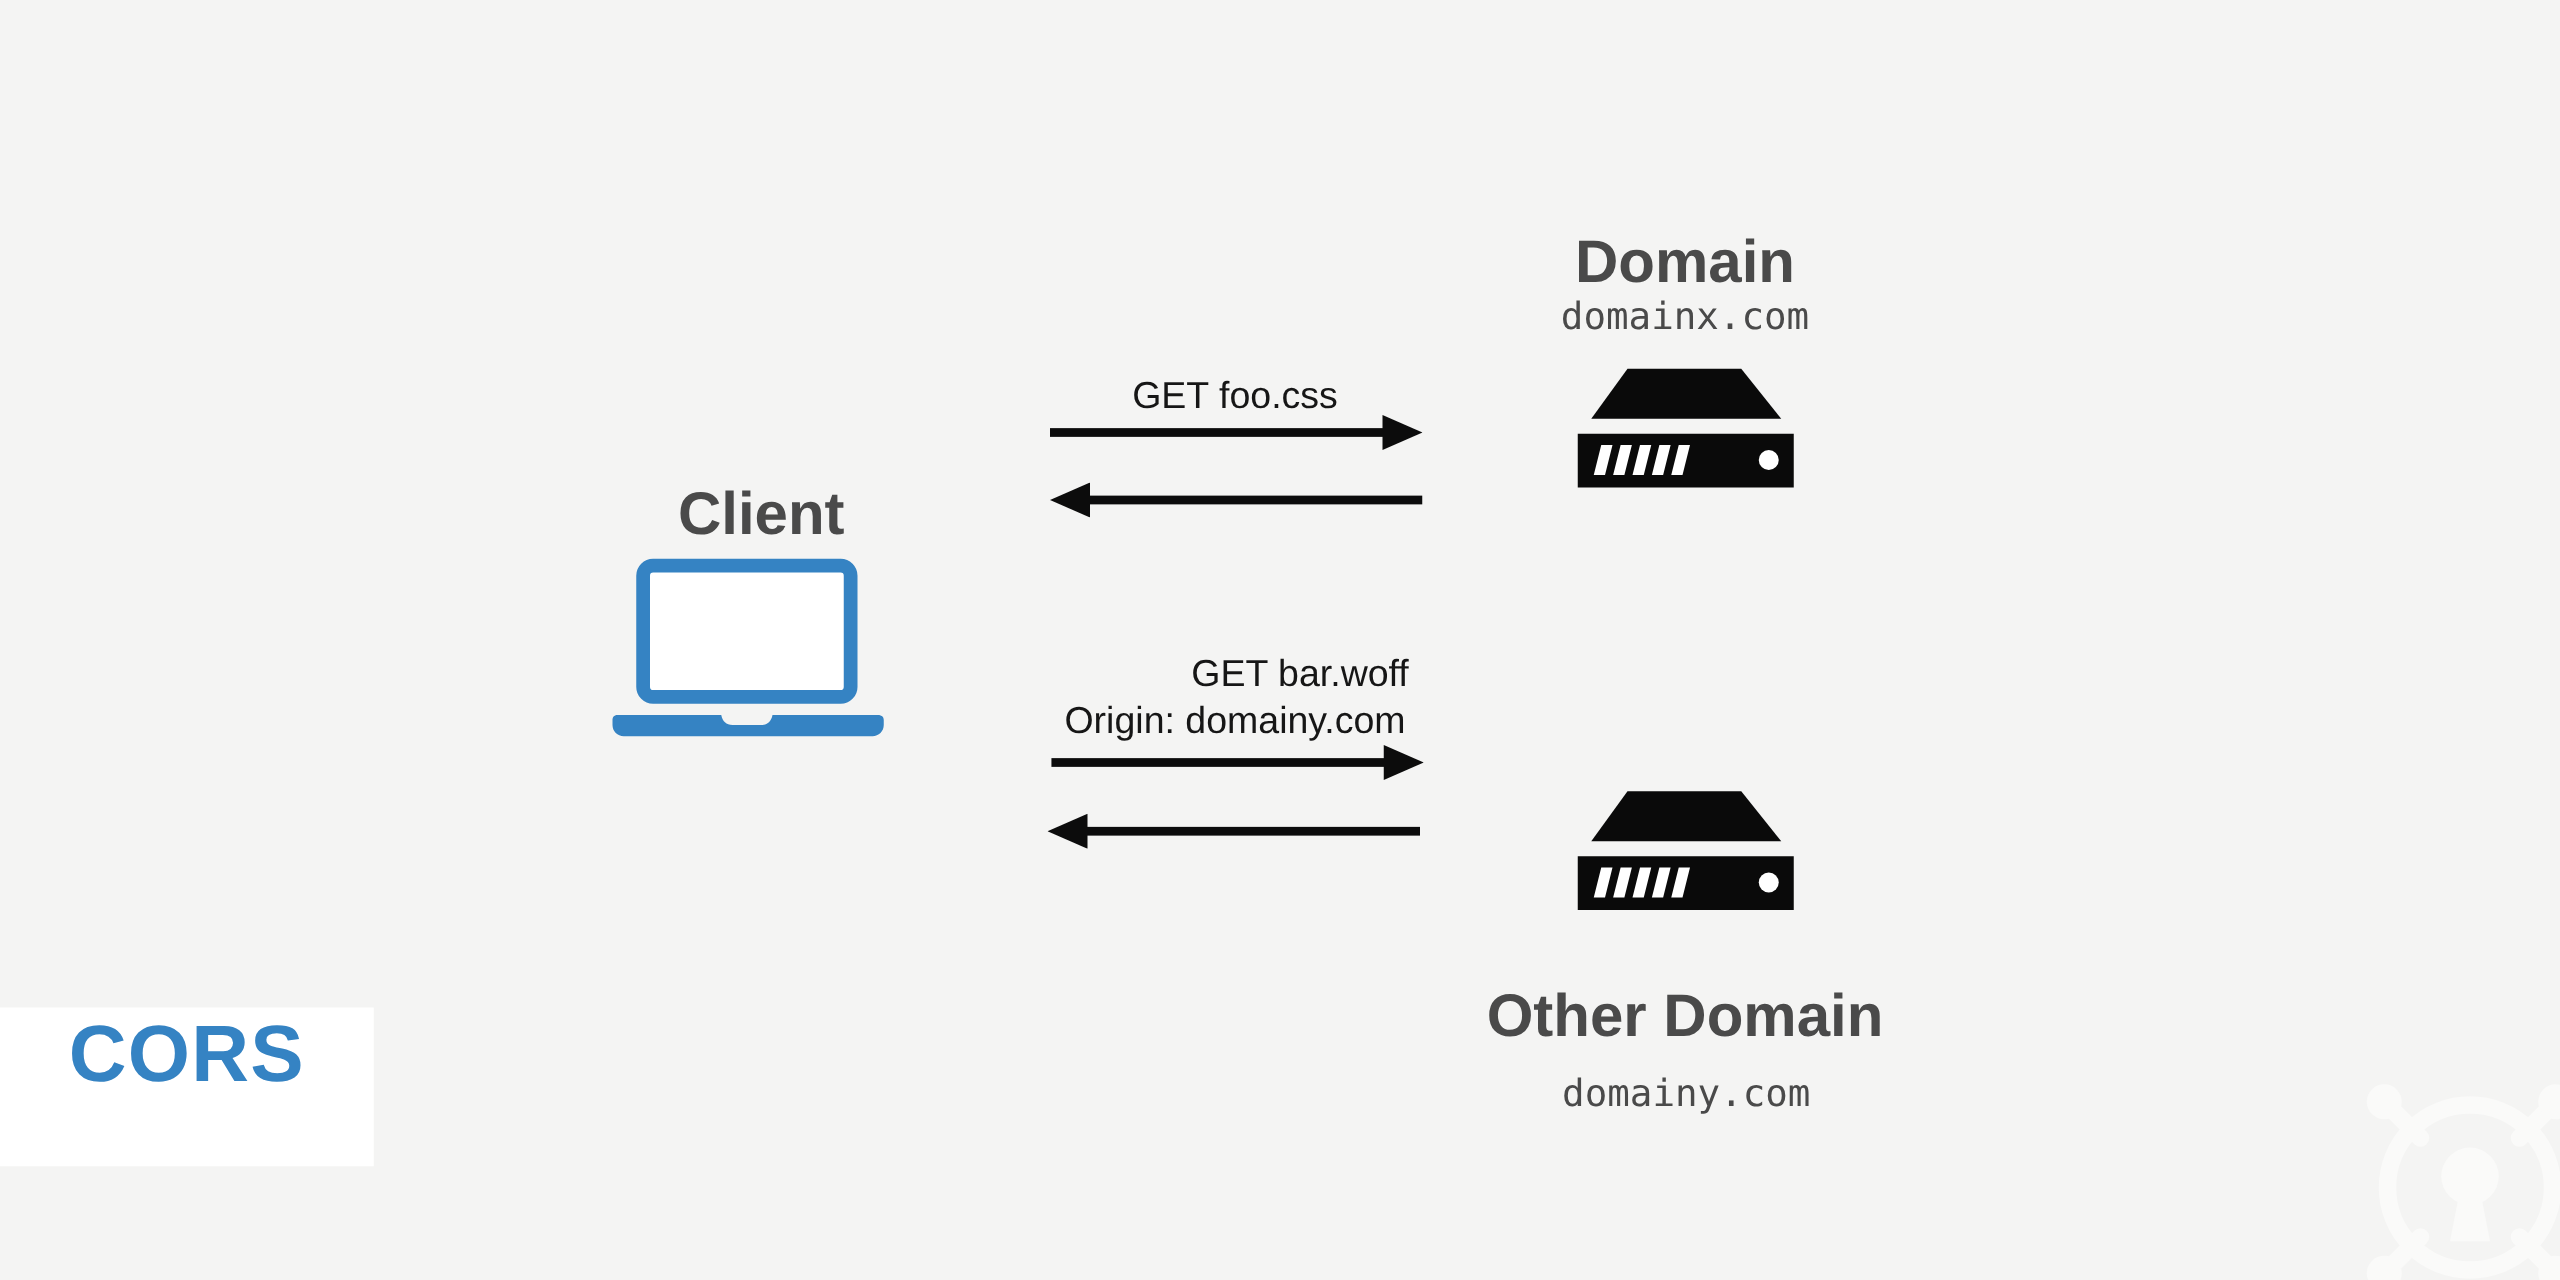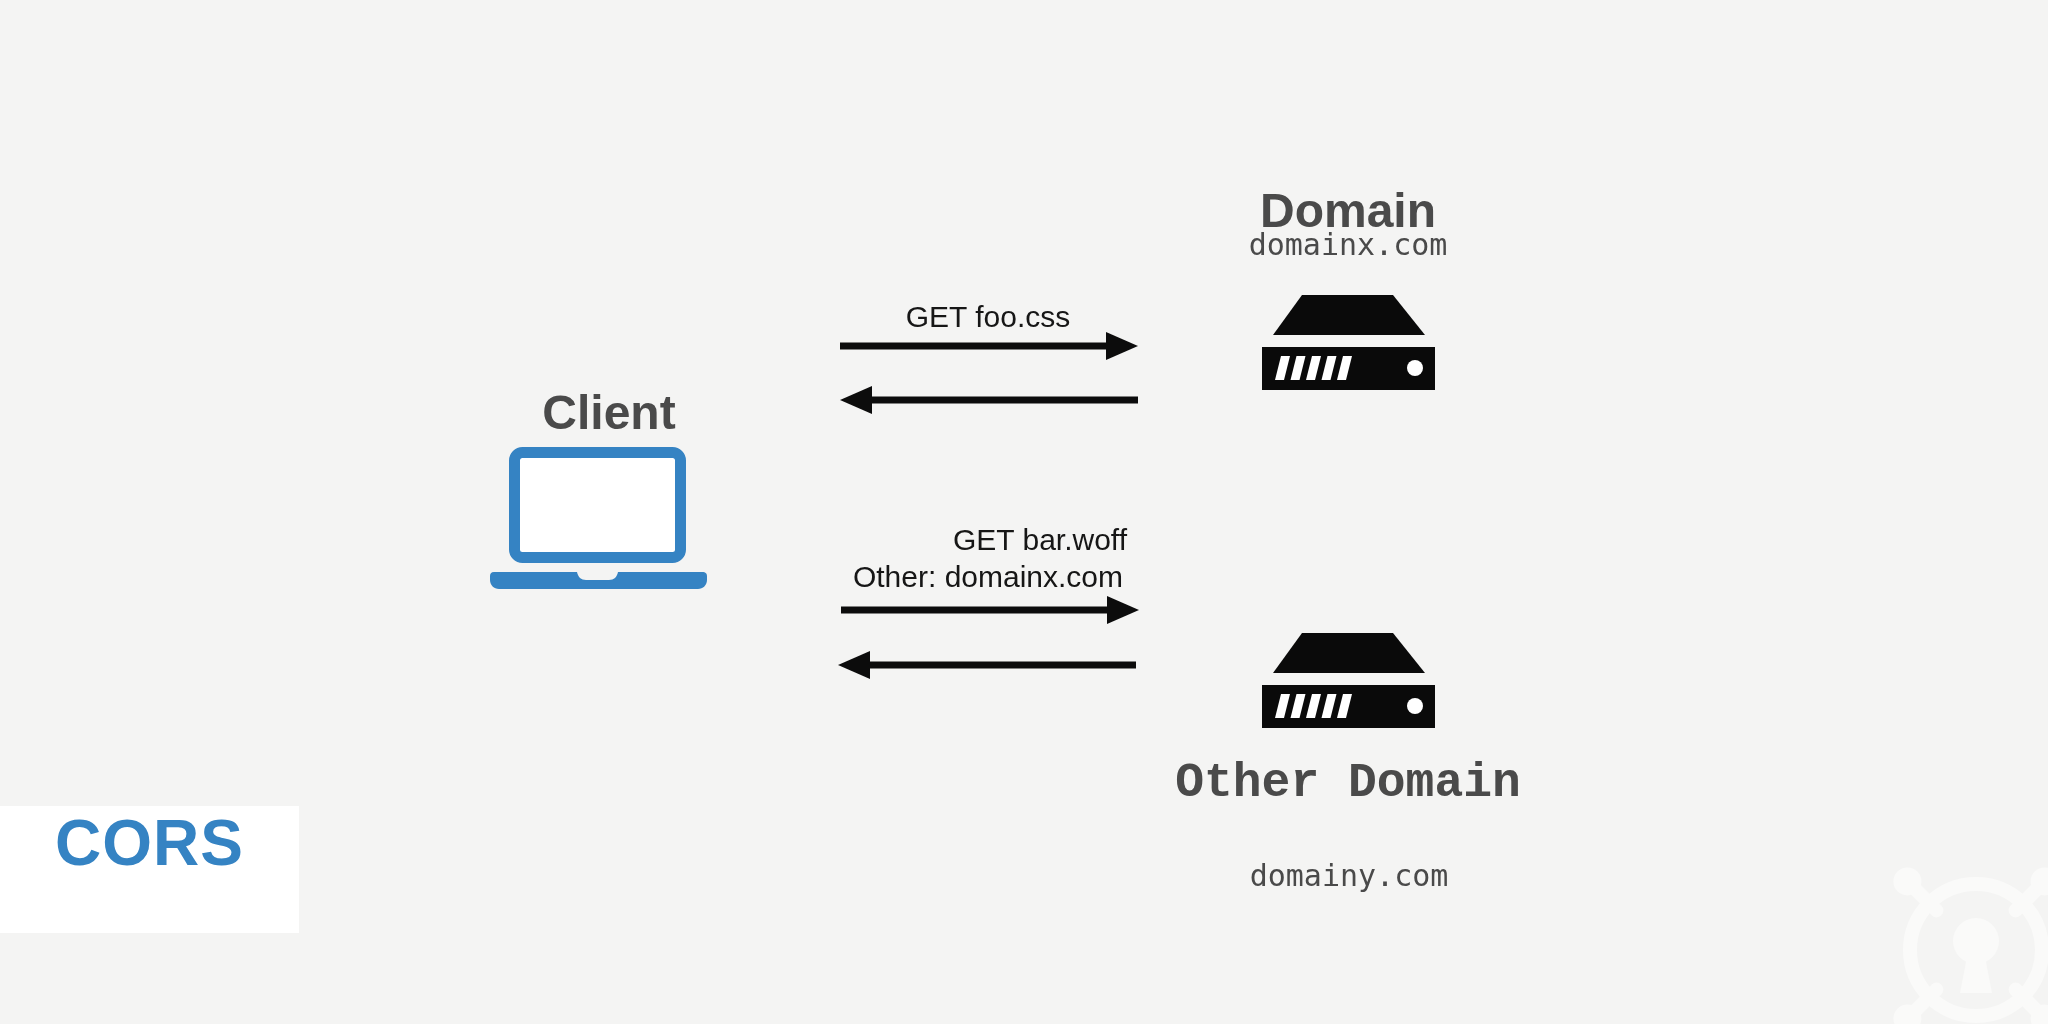--- a/index.html
+++ b/index.html
@@ -68,21 +68,21 @@
 <div id="canvas">
 
   <div class="center-abs node-title" style="left:609px; top:376px;margin-top:36px;">Client</div>
 
   <svg class="laptop-icon" width="222" height="148" viewBox="0 0 222 148" aria-hidden="true">
     <rect class="laptop-stroke" x="27.5" y="8.5" width="166" height="105" rx="8" stroke-width="11"></rect>
     <path class="laptop-ink" d="M7,128 H90 C91,133 94,136 99,136 H122 C127,136 130,133 131,128 H215 C219,128 220,130 220,132 V136 C220,141 216,145 211,145 H12 C7,145 3,141 3,136 V132 C3,130 4,128 7,128 Z"></path>
   </svg>
 
   <div class="center-abs node-title" style="left:1348px; top:210px;">Domain</div>
-  <div class="center-abs node-domain" style="left:1348px; top:244px;">domainx.com</div>
+  <div class="center-abs node-domain" style="left:1348px; top:254px;">domainx.com</div>
 
   <svg class="server-icon" style="left:1262px; top:293px;" width="174" height="98" viewBox="0 0 174 98" aria-hidden="true">
     <polygon class="server-ink" points="40,2 131,2 163,42 11,42"></polygon>
     <rect class="server-ink" x="0" y="54" width="173" height="43"></rect>
     <g fill="#ffffff">
       <polygon points="19,63 28,63 22,87 13,87"></polygon>
       <polygon points="34.5,63 43.5,63 37.5,87 28.5,87"></polygon>
       <polygon points="50,63 59,63 53,87 44,87"></polygon>
       <polygon points="65.5,63 74.5,63 68.5,87 59.5,87"></polygon>
       <polygon points="81,63 90,63 84,87 75,87"></polygon>
@@ -96,21 +96,21 @@
     <rect class="ink" x="0" y="10.5" width="270" height="7"></rect>
     <polygon class="ink" points="266,0 298,14 266,28"></polygon>
   </svg>
 
   <svg class="arrow" style="left:840px; top:386px;" width="298" height="28" viewBox="0 0 298 28" aria-hidden="true">
     <rect class="ink" x="28" y="10.5" width="270" height="7"></rect>
     <polygon class="ink" points="32,0 0,14 32,28"></polygon>
   </svg>
 
   <div class="center-abs msg-label" style="left:1040px; top:540px;">GET bar.woff</div>
-  <div class="center-abs msg-label" style="left:988px; top:577px;">Other: domainx.com</div>
+  <div class="center-abs msg-label" style="left:988px; top:577px;">Origin: domainy.com</div>
 
   <svg class="arrow" style="left:841px; top:596px;" width="298" height="28" viewBox="0 0 298 28" aria-hidden="true">
     <rect class="ink" x="0" y="10.5" width="270" height="7"></rect>
     <polygon class="ink" points="266,0 298,14 266,28"></polygon>
   </svg>
 
   <svg class="arrow" style="left:838px; top:651px;" width="298" height="28" viewBox="0 0 298 28" aria-hidden="true">
     <rect class="ink" x="28" y="10.5" width="270" height="7"></rect>
     <polygon class="ink" points="32,0 0,14 32,28"></polygon>
   </svg>
@@ -122,21 +122,21 @@
     <g fill="#ffffff">
       <polygon points="19,63 28,63 22,87 13,87"></polygon>
       <polygon points="34.5,63 43.5,63 37.5,87 28.5,87"></polygon>
       <polygon points="50,63 59,63 53,87 44,87"></polygon>
       <polygon points="65.5,63 74.5,63 68.5,87 59.5,87"></polygon>
       <polygon points="81,63 90,63 84,87 75,87"></polygon>
       <circle cx="153" cy="75" r="8"></circle>
     </g>
   </svg>
 
-  <div class="center-abs node-title" style="left:1348px; top:783px;font-family:Liberation Mono, monospace;">Other Domain</div>
+  <div class="center-abs node-title" style="left:1348px; top:813px;">Other Domain</div>
   <div class="center-abs node-domain" style="left:1349px; top:830px;margin-top:45px;">domainy.com</div>
 
   <svg id="watermark" viewBox="0 0 400 400" aria-hidden="true">
     <circle class="wm-stroke" cx="200" cy="200" r="66" stroke-width="14"></circle>
     <g class="wm-stroke" stroke-width="14" stroke-linecap="round">
       <line x1="160.4" y1="160.4" x2="136.4" y2="136.4"></line>
       <line x1="239.6" y1="160.4" x2="263.6" y2="136.4"></line>
       <line x1="239.6" y1="239.6" x2="263.6" y2="263.6"></line>
       <line x1="160.4" y1="239.6" x2="136.4" y2="263.6"></line>
     </g>

